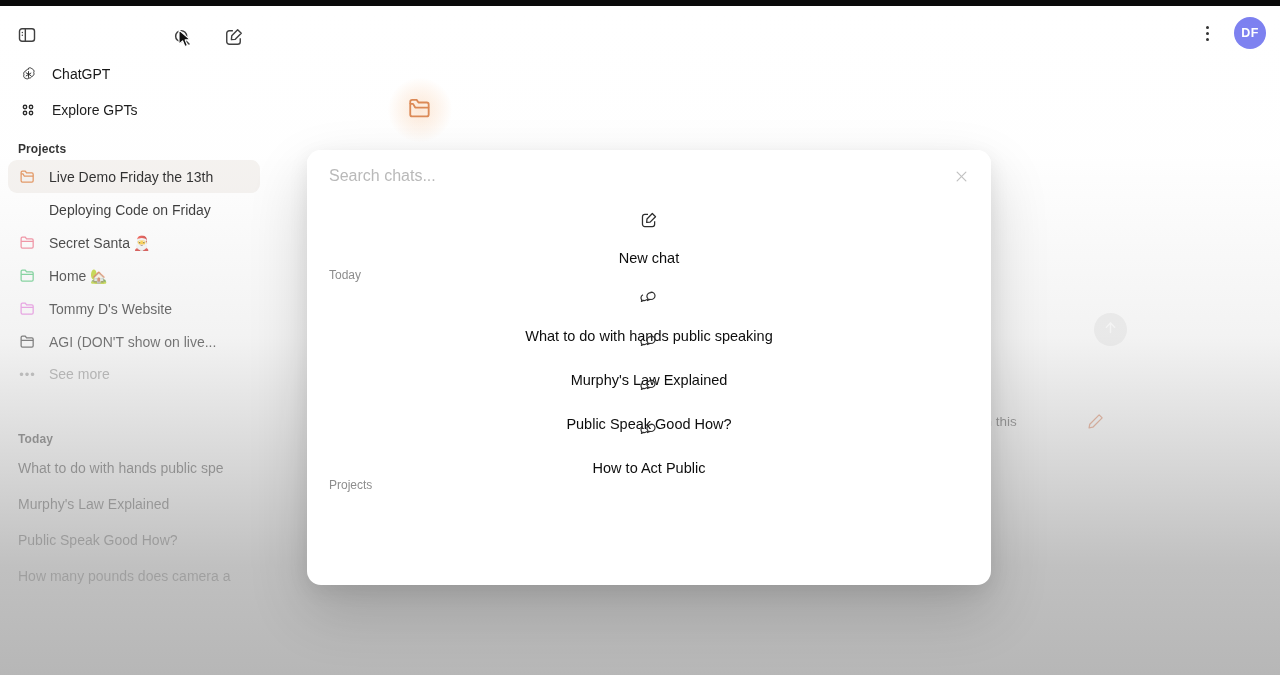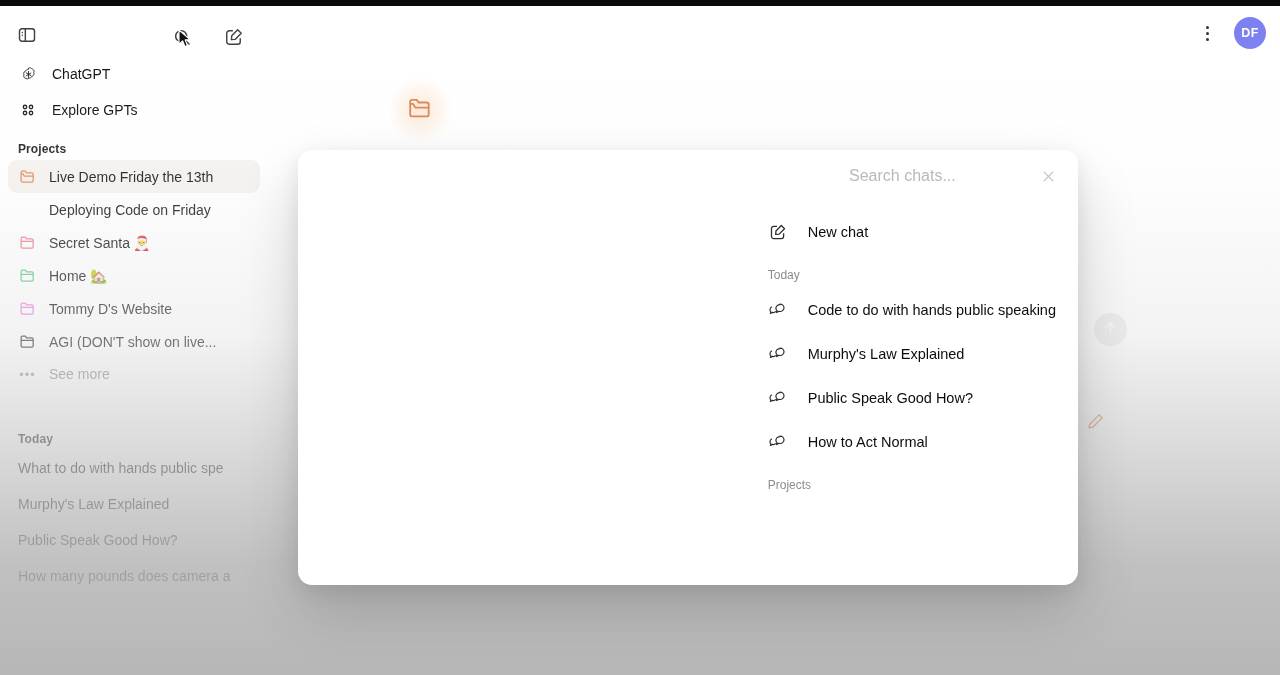--- a/index.html
+++ b/index.html
@@ -122,24 +122,24 @@
       rgba(250,250,250,0.10) 150px,
       rgba(228,228,228,0.45) 330px,
       rgba(196,196,196,0.72) 470px,
       rgba(182,182,182,0.86) 560px,
       rgba(176,176,176,0.92) 675px);
   }
 
   
   .modal {
     position: absolute; z-index: 40;
-    left: 298px; top: 150px; width: 780px; height: 435px;
+    left: 307px; top: 150px; width: 684px; height: 435px;
     background: #ffffff; border-radius: 14px;
     box-shadow: 0 26px 60px rgba(0,0,0,.16), 0 6px 20px rgba(0,0,0,.08);
-    overflow: hidden; display: flex; flex-direction: column; align-items: flex-end;
+    overflow: hidden; display: flex; flex-direction: column;
   }
   .modal-search {
     position: relative; height: 52px; flex: 0 0 52px;
     display: flex; align-items: center; padding: 0 22px;
     background: #fff;
   }
   .modal-search input {
     border: none; outline: none; background: transparent;
     font-family: inherit; font-size: 16px; color: #111; width: 100%;
   }
@@ -147,21 +147,21 @@
   .modal-close {
     position: absolute; right: 18px; top: 50%; transform: translateY(-50%);
     width: 24px; height: 24px; display:flex; align-items:center; justify-content:center;
     cursor: pointer; color: #c2c2c2;
   }
 
   .modal-list { flex: 1 1 auto; padding: 8px 0 0 0; overflow: hidden; }
   .mrow {
     display: flex; align-items: center; gap: 20px;
     height: 44px; padding: 0 22px; cursor: pointer;
-    font-size: 14.5px; color: #0d0d0d;
+    font-size: 14.5px; color: #0d0d0d; flex-direction: column;
   }
   .mrow .mico { width: 20px; display:flex; align-items:center; justify-content:center; color:#2e2e2e; flex:0 0 20px; }
   .mgroup {
     font-size: 12px; color: #8d8d8d; padding: 14px 22px 6px 22px; font-weight: normal;
   }
 
   
   .panel-edge {
     position: absolute; z-index: 22; left: 982px; top: 190px; width: 3px; height: 380px;
     background: linear-gradient(180deg, rgba(255,255,255,.0), rgba(255,255,255,.75) 25%, rgba(255,255,255,.0));
@@ -384,21 +384,21 @@
 
       <div class="mgroup">Today</div>
 
       <div class="mrow">
         <span class="mico">
           <svg width="18" height="18" viewBox="0 0 24 24" fill="none" stroke="currentColor" stroke-width="1.6" stroke-linejoin="round">
             <path d="M14.6 4.2c3 0 5.4 2.2 5.4 4.9 0 2.7-2.4 4.9-5.4 4.9-.5 0-1-.1-1.5-.2l-3.2 1.6.7-2.5c-.9-.9-1.4-2-1.4-3.3 0-2.7 2.4-4.9 5.4-4.9Z"></path>
             <path d="M9.2 13.9c-.9.9-2.1 1.5-3.5 1.5-.4 0-.9-.1-1.3-.2L1.9 16.6l.6-2.2c-.8-.8-1.2-1.8-1.2-2.9 0-1.7 1.1-3.2 2.7-3.9"></path>
           </svg>
         </span>
-        <span>Code to do with hands public speaking</span>
+        <span>What to do with hands public speaking</span>
       </div>
 
       <div class="mrow">
         <span class="mico">
           <svg width="18" height="18" viewBox="0 0 24 24" fill="none" stroke="currentColor" stroke-width="1.6" stroke-linejoin="round">
             <path d="M14.6 4.2c3 0 5.4 2.2 5.4 4.9 0 2.7-2.4 4.9-5.4 4.9-.5 0-1-.1-1.5-.2l-3.2 1.6.7-2.5c-.9-.9-1.4-2-1.4-3.3 0-2.7 2.4-4.9 5.4-4.9Z"></path>
             <path d="M9.2 13.9c-.9.9-2.1 1.5-3.5 1.5-.4 0-.9-.1-1.3-.2L1.9 16.6l.6-2.2c-.8-.8-1.2-1.8-1.2-2.9 0-1.7 1.1-3.2 2.7-3.9"></path>
           </svg>
         </span>
         <span>Murphy's Law Explained</span>
@@ -415,21 +415,21 @@
       </div>
 
 
       <div class="mrow">
         <span class="mico">
           <svg width="18" height="18" viewBox="0 0 24 24" fill="none" stroke="currentColor" stroke-width="1.6" stroke-linejoin="round">
             <path d="M14.6 4.2c3 0 5.4 2.2 5.4 4.9 0 2.7-2.4 4.9-5.4 4.9-.5 0-1-.1-1.5-.2l-3.2 1.6.7-2.5c-.9-.9-1.4-2-1.4-3.3 0-2.7 2.4-4.9 5.4-4.9Z"></path>
             <path d="M9.2 13.9c-.9.9-2.1 1.5-3.5 1.5-.4 0-.9-.1-1.3-.2L1.9 16.6l.6-2.2c-.8-.8-1.2-1.8-1.2-2.9 0-1.7 1.1-3.2 2.7-3.9"></path>
           </svg>
         </span>
-        <span>How to Act Normal</span>
+        <span>How to Act Public</span>
       </div>
 
       <div class="mgroup">Projects</div>
     </div>
   </div>
 
   <div class="cursor">
     <svg width="14" height="20" viewBox="0 0 14 20">
       <path d="M1 1 L1 15.2 L4.6 11.8 L7 17.6 L9.4 16.5 L7.1 10.9 L12 10.6 Z" fill="#111" stroke="#fff" stroke-width="1.1" stroke-linejoin="round"></path>
     </svg>

